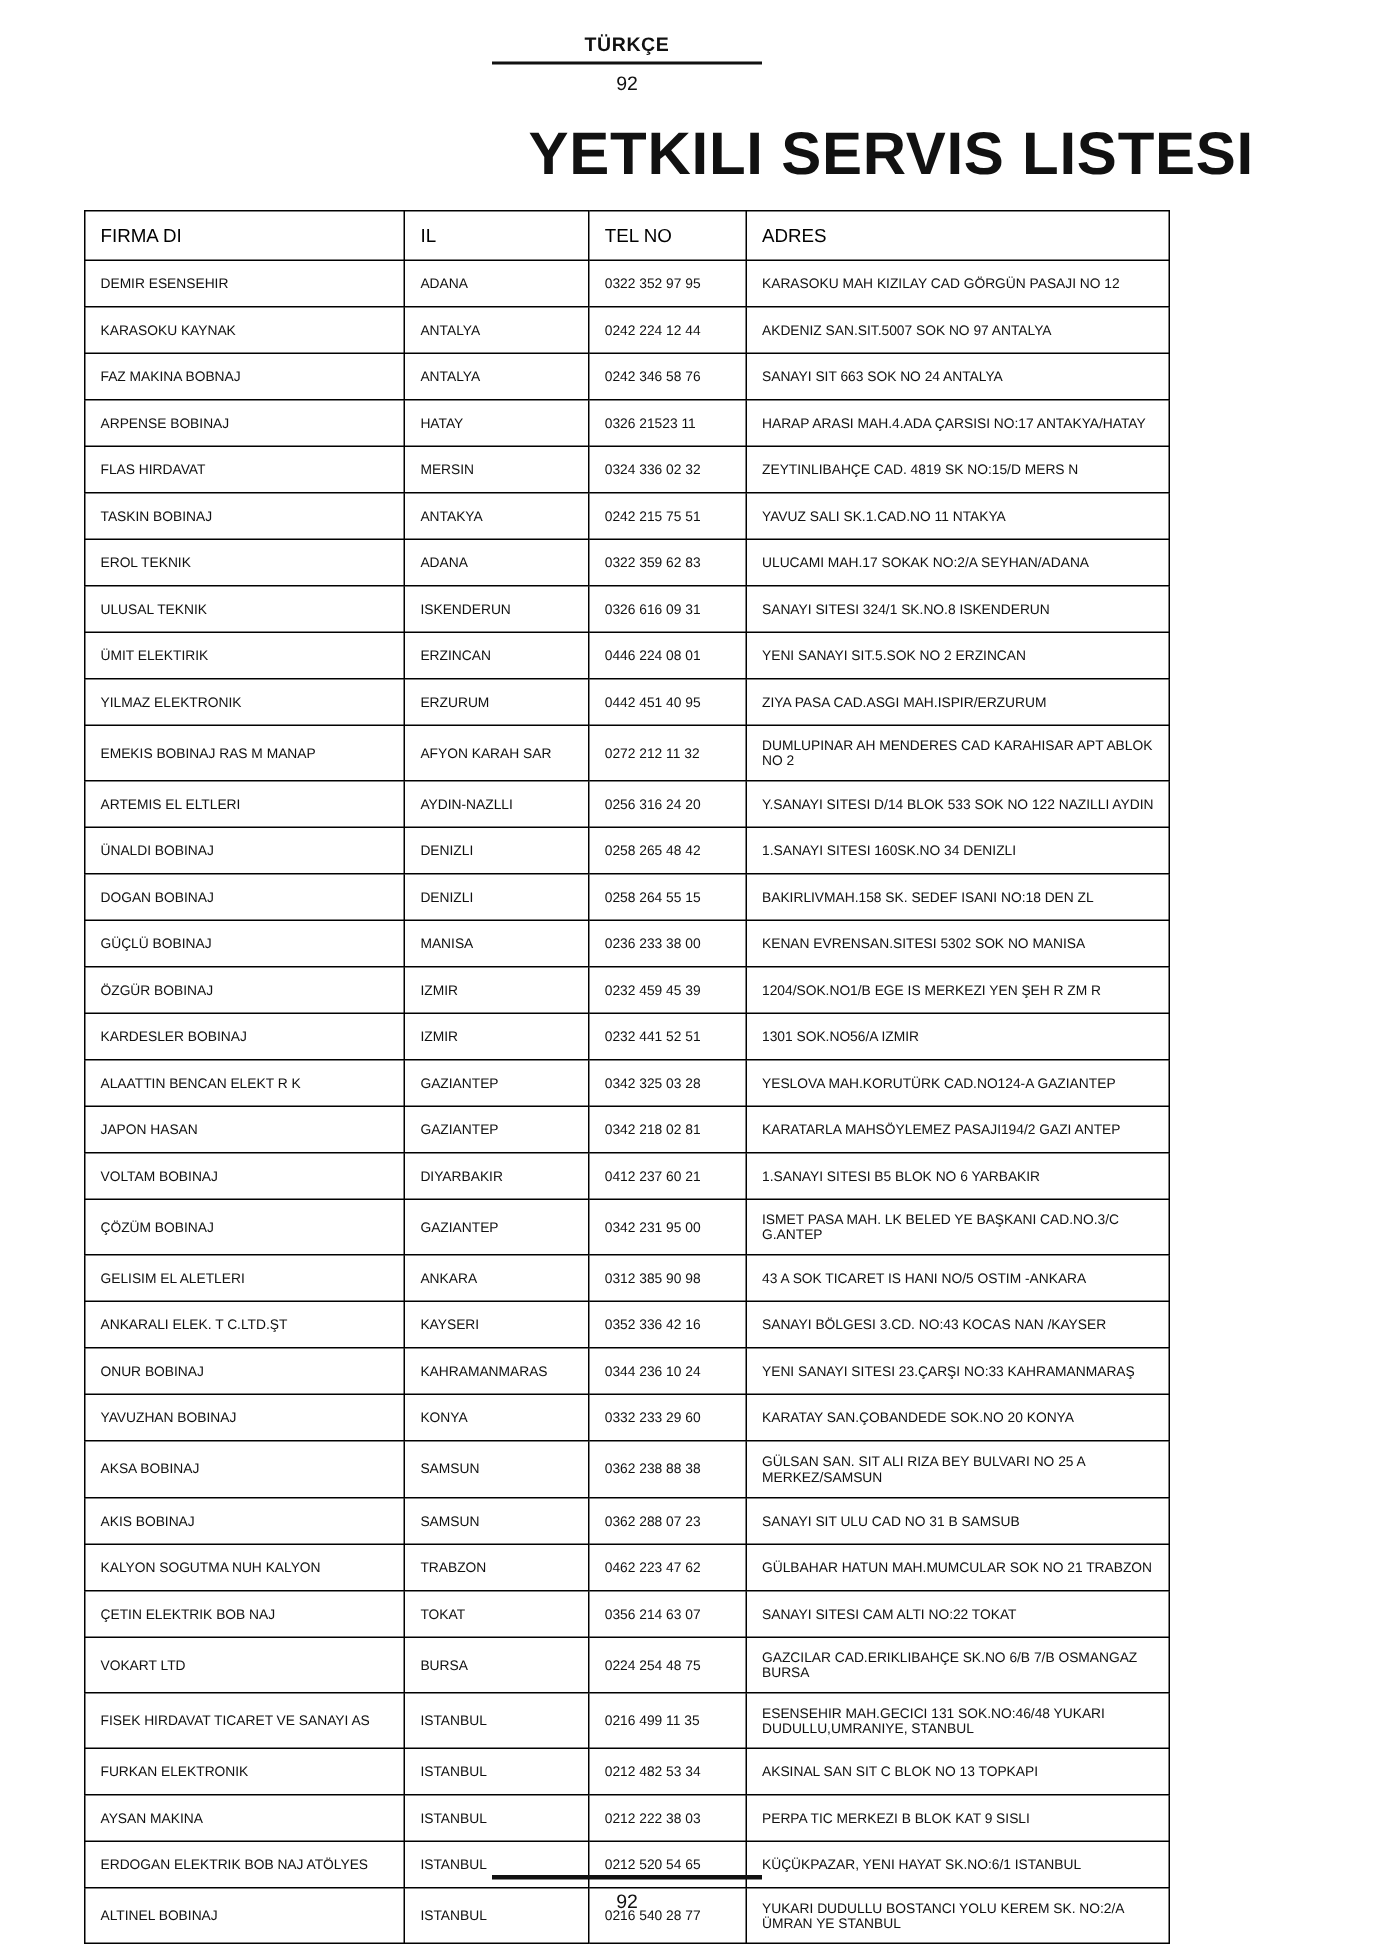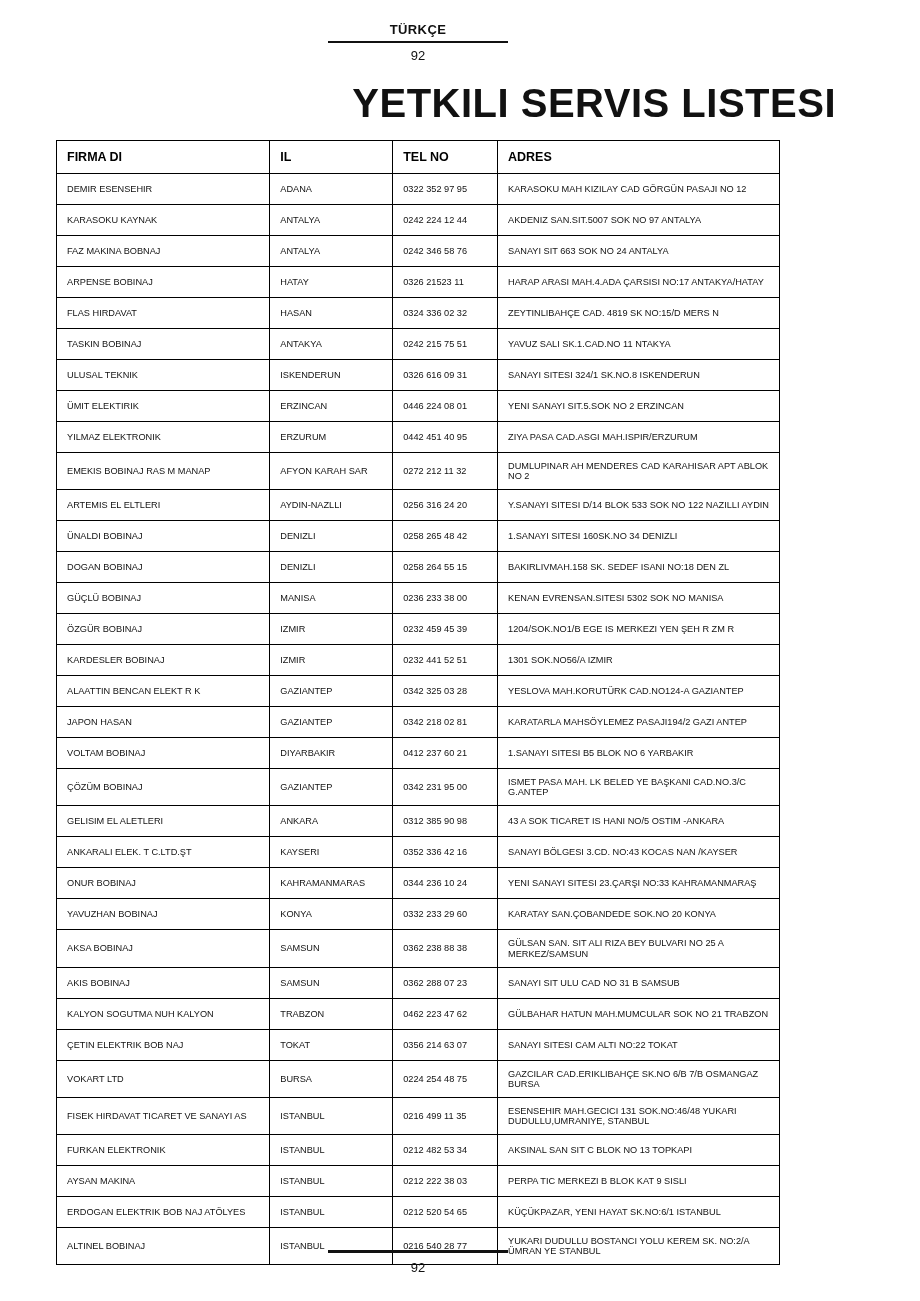--- a/index.html
+++ b/index.html
@@ -64,21 +64,21 @@
     border: 1px solid #000;
   }
   table.services th,
   table.services td {
     border: 1px solid #000;
     text-align: left;
     vertical-align: middle;
   }
   table.services th {
     font-size: 12.5px;
-    font-weight: bold;
+    font-weight: normal;
     padding: 9px 10px;
     background: #ffffff;
     color: #000;
   }
   table.services td {
     font-size: 9.2px;
     padding: 8px 10px;
     color: #111;
     line-height: 1.1;
     height: 14px;
@@ -156,31 +156,37 @@
             <td>SANAYI SIT 663 SOK NO 24 ANTALYA</td>
           </tr>
           <tr>
             <td>ARPENSE BOBINAJ</td>
             <td>HATAY</td>
             <td>0326 21523 11</td>
             <td>HARAP ARASI MAH.4.ADA ÇARSISI NO:17 ANTAKYA/HATAY</td>
           </tr>
           <tr>
             <td>FLAS HIRDAVAT</td>
-            <td>HASAN</td>
+            <td>MERSIN</td>
             <td>0324 336 02 32</td>
             <td>ZEYTINLIBAHÇE CAD. 4819 SK NO:15/D MERS N</td>
           </tr>
           <tr>
             <td>TASKIN BOBINAJ</td>
             <td>ANTAKYA</td>
             <td>0242 215 75 51</td>
             <td>YAVUZ SALI SK.1.CAD.NO 11 NTAKYA</td>
           </tr>
           <tr>
+            <td>EROL TEKNIK</td>
+            <td>ADANA</td>
+            <td>0322 359 62 83</td>
+            <td>ULUCAMI MAH.17 SOKAK NO:2/A SEYHAN/ADANA</td>
+          </tr>
+          <tr>
             <td>ULUSAL TEKNIK</td>
             <td>ISKENDERUN</td>
             <td>0326 616 09 31</td>
             <td>SANAYI SITESI 324/1 SK.NO.8 ISKENDERUN</td>
           </tr>
           <tr>
             <td>ÜMIT ELEKTIRIK</td>
             <td>ERZINCAN</td>
             <td>0446 224 08 01</td>
             <td>YENI SANAYI SIT.5.SOK NO 2 ERZINCAN</td>

